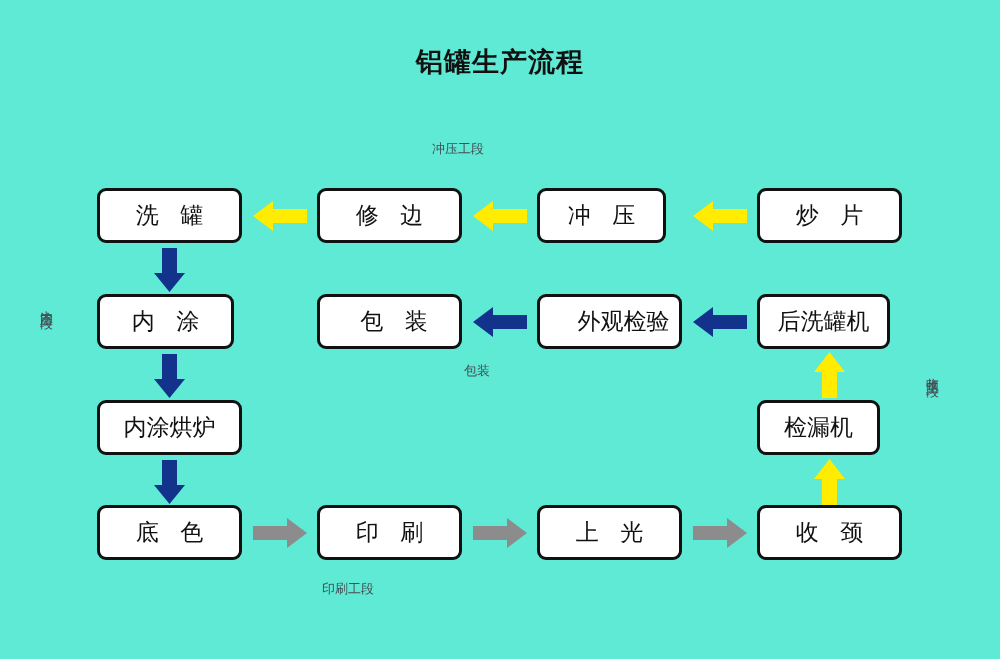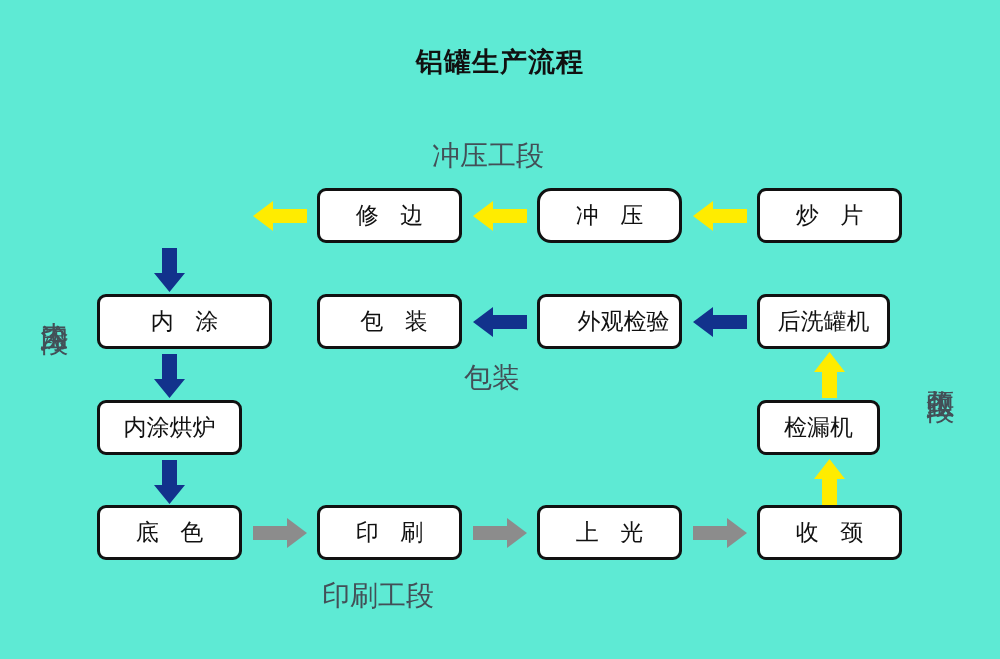--- a/index.html
+++ b/index.html
@@ -46,21 +46,21 @@
     font-weight: 500;
     line-height: 1;
     white-space: nowrap;
   }
   .node.wide-letter { letter-spacing: 7px; text-indent: 7px; }
 
   
   .caption {
     position: absolute;
     color: #434f57;
-    font-size: 28px;
+    font-size: 13px;
     white-space: nowrap;
     line-height: 1;
   }
   .caption.vertical {
     writing-mode: vertical-rl;
     text-orientation: upright;
     letter-spacing: 2px;
   }
 
   
@@ -77,31 +77,34 @@
   <div class="caption" style="left:432px; top:142px;">冲压工段</div>
 
   <div class="caption" style="left:464px; top:364px;">包装</div>
 
   <div class="caption" style="left:322px; top:582px;">印刷工段</div>
 
   <div class="caption vertical" style="left:40px; top:300px;">内涂工段</div>
 
   <div class="caption vertical" style="left:926px; top:368px;">收颈工段</div>
 
+  <div class="node wide-letter" style="left:97px;  top:188px; width:145px; height:55px;">
+    <span>洗 罐</span>
+  </div>
   <div class="node wide-letter" style="left:317px; top:188px; width:145px; height:55px;">
     <span>修 边</span>
   </div>
-  <div class="node wide-letter" style="left:537px; top:188px; width:145px; height:55px;border-radius:14px;">
+  <div class="node wide-letter" style="left:537px; top:188px; width:129px; height:55px;">
     <span>冲 压</span>
   </div>
   <div class="node wide-letter" style="left:757px; top:188px; width:145px; height:55px;">
     <span>炒 片</span>
   </div>
 
-  <div class="node wide-letter" style="left:97px;  top:294px; width:175px; height:55px;">
+  <div class="node wide-letter" style="left:97px;  top:294px; width:137px; height:55px;">
     <span>内 涂</span>
   </div>
   <div class="node wide-letter" style="left:317px; top:294px; width:145px; height:55px;padding-left:9px;">
     <span>包 装</span>
   </div>
   <div class="node" style="left:537px; top:294px; width:145px; height:55px;padding-left:28px;">
     <span>外观检验</span>
   </div>
   <div class="node" style="left:757px; top:294px; width:133px; height:55px;">
     <span>后洗罐机</span>

